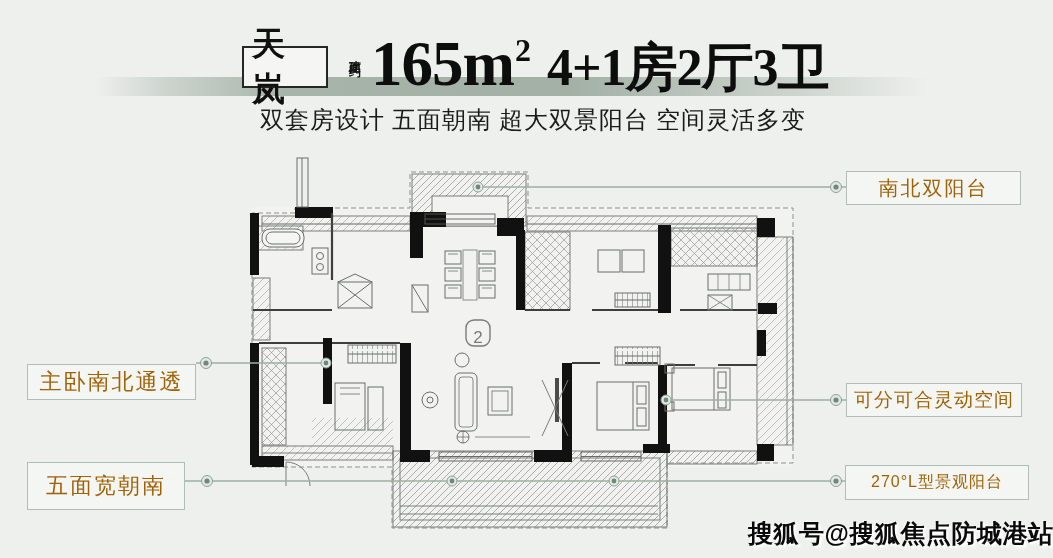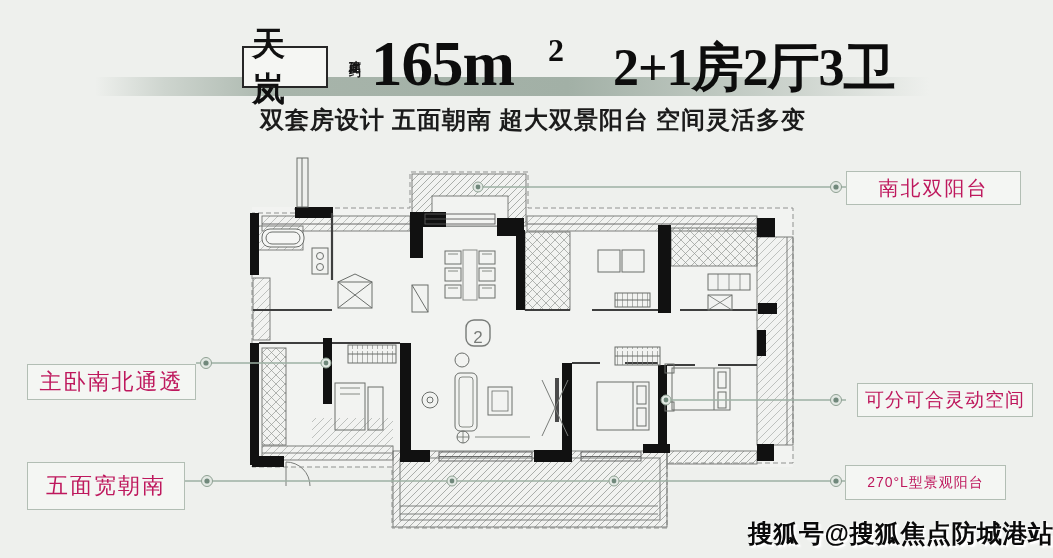--- a/index.html
+++ b/index.html
@@ -27,66 +27,66 @@
   .area-prefix{
     position:absolute;left:349px;top:50px;height:44px;z-index:2;
     writing-mode:vertical-rl;text-orientation:upright;
     font-family:"Liberation Serif","DejaVu Serif",serif;
     font-size:12px;font-weight:700;color:#151515;letter-spacing:3px;line-height:1;
   }
   .big-title{
     position:absolute;left:371px;top:33px;z-index:2;
     display:flex;align-items:baseline;
     font-family:"Liberation Serif","DejaVu Serif",serif;
-    font-weight:700;color:#0d0d0d;white-space:nowrap;gap:33px;
+    font-weight:700;color:#0d0d0d;white-space:nowrap;
   }
   .big-title .num{font-size:63px;line-height:1;letter-spacing:-1px;}
   .big-title .sup{font-size:32px;line-height:1;position:relative;top:-24px;margin-left:1px;}
   .big-title .spec{font-size:52px;line-height:1;margin-left:16px;letter-spacing:-1px;}
   .subtitle{
     position:absolute;left:233px;top:104px;width:600px;z-index:2;
     text-align:center;
     font-family:"Liberation Serif","DejaVu Serif",serif;
-    font-size:24px;font-weight:700;color:#1b1b1b;letter-spacing:1px;white-space:nowrap;
+    font-size:24px;font-weight:400;color:#1b1b1b;letter-spacing:1px;white-space:nowrap;
   }
   
   .plan-svg{position:absolute;left:240px;top:150px;z-index:1;}
   .callout-svg{position:absolute;left:0;top:0;z-index:2;pointer-events:none;}
   
   .callout{
     position:absolute;z-index:3;box-sizing:border-box;
     border:1px solid #b2beb4;background:rgba(244,246,243,.92);
-    color:#be185d;display:flex;align-items:center;justify-content:center;
+    color:#a16207;display:flex;align-items:center;justify-content:center;
     letter-spacing:2px;white-space:nowrap;
   }
   .co-tr{left:846px;top:171px;width:175px;height:34px;font-size:20px;}
   .co-l {left:27px; top:344px;width:169px;height:36px;font-size:22px;margin-top:20px;}
-  .co-rm{left:846px;top:383px;width:176px;height:34px;font-size:19px;letter-spacing:1px;margin-left:11px;}
+  .co-rm{left:846px;top:383px;width:176px;height:34px;font-size:19px;letter-spacing:1px;}
   .co-bl{left:27px; top:462px;width:158px;height:48px;font-size:22px;}
-  .co-br{left:845px;top:465px;width:161px;height:35px;font-size:14px;letter-spacing:1px;}
+  .co-br{left:845px;top:465px;width:184px;height:35px;font-size:16px;letter-spacing:1px;}
   
   .watermark{
     position:absolute;left:748px;top:517px;width:305px;z-index:4;
     text-align:center;font-size:25px;font-weight:800;color:#0a0a0a;
     letter-spacing:0.5px;white-space:nowrap;
     text-shadow:2px 2px 0 rgba(255,255,255,.95),
                 -1px -1px 1px rgba(255,255,255,.5),
                  3px 3px 3px rgba(255,255,255,.6);
   }
 </style>
 </head>
 <body>
 
 <div class="band"></div>
 <div class="badge">天岚</div>
 <div class="area-prefix">建面约</div>
 <div class="big-title">
     <span class="num">165m</span>
     <span class="sup">2</span>
-    <span class="spec">2+1房2厅3卫</span>
+    <span class="spec">4+1房2厅3卫</span>
 </div>
 <div class="subtitle">双套房设计 五面朝南 超大双景阳台 空间灵活多变</div>
 
 <svg class="plan-svg" width="560" height="385" viewBox="0 0 560 385">
   <defs>
     <pattern id="hd" width="7" height="7" patternUnits="userSpaceOnUse">
       <path d="M0,7 L7,0" stroke="#989c98" stroke-width="0.8"></path>
     </pattern>
     <pattern id="hdl" width="8" height="8" patternUnits="userSpaceOnUse">
       <path d="M0,8 L8,0" stroke="#a8aca8" stroke-width="0.7"></path>

